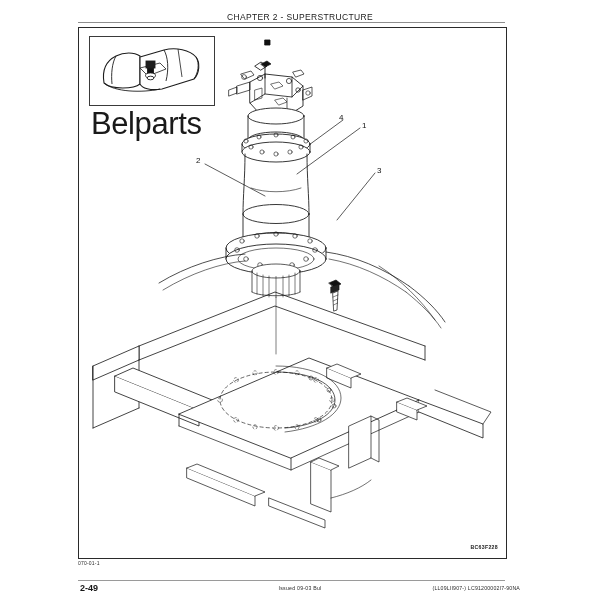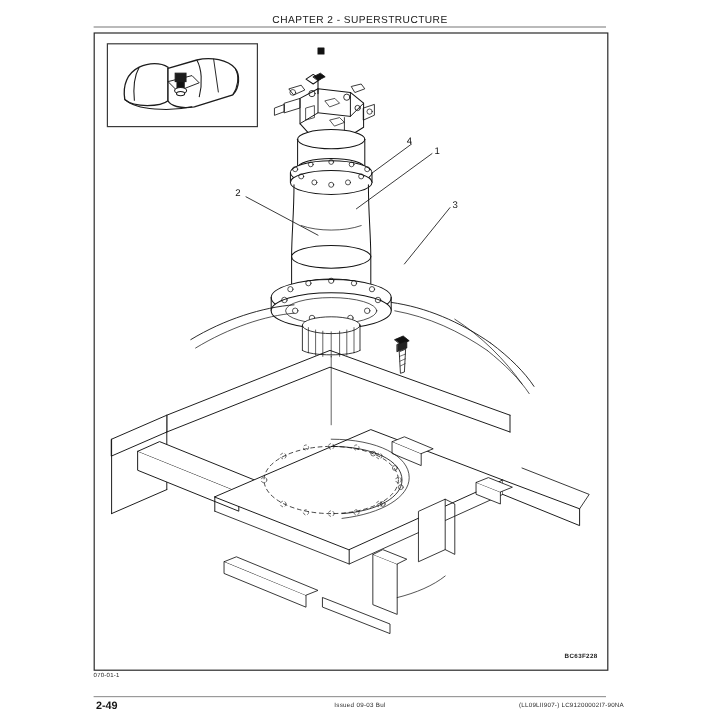--- a/index.html
+++ b/index.html
@@ -133,20 +133,21 @@
           <rect x="56" y="24" width="9" height="7" fill="#1d1d1d"></rect>
           <rect x="57.5" y="31" width="6" height="6" fill="#111"></rect>
           <ellipse cx="60.5" cy="38.5" rx="5" ry="2.6" fill="#fff"></ellipse>
           <ellipse cx="60.5" cy="41" rx="3.4" ry="1.8" fill="#fff"></ellipse>
         </g>
 
         <path d="M14 46 C24 55 52 56 70 52" stroke-width="0.9"></path>
       </svg>
     </div>
 
+    <div class="title">Belparts</div>
 
     <div class="drawing">
       <svg width="427" height="530" viewBox="0 0 427 530" fill="none" stroke="#141414" stroke-width="0.85" stroke-linejoin="round" stroke-linecap="round">
 
         <g stroke-width="0.7">
           <line x1="264" y1="92" x2="215" y2="128"></line>
           <line x1="281" y1="100" x2="218" y2="146"></line>
           <line x1="296" y1="145" x2="258" y2="192"></line>
           <line x1="126" y1="136" x2="186" y2="168"></line>
         </g>

